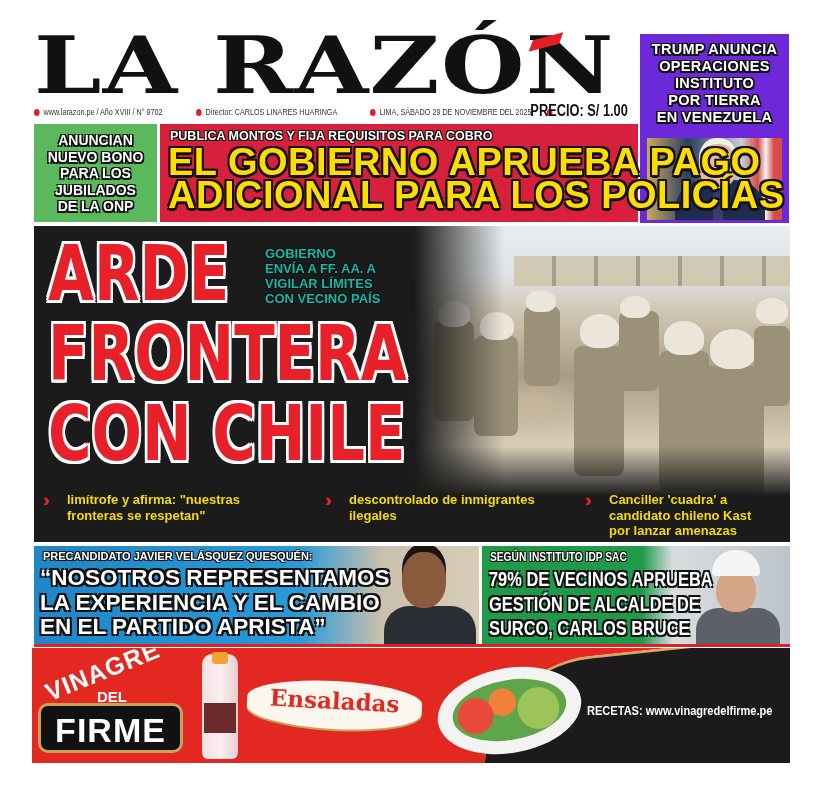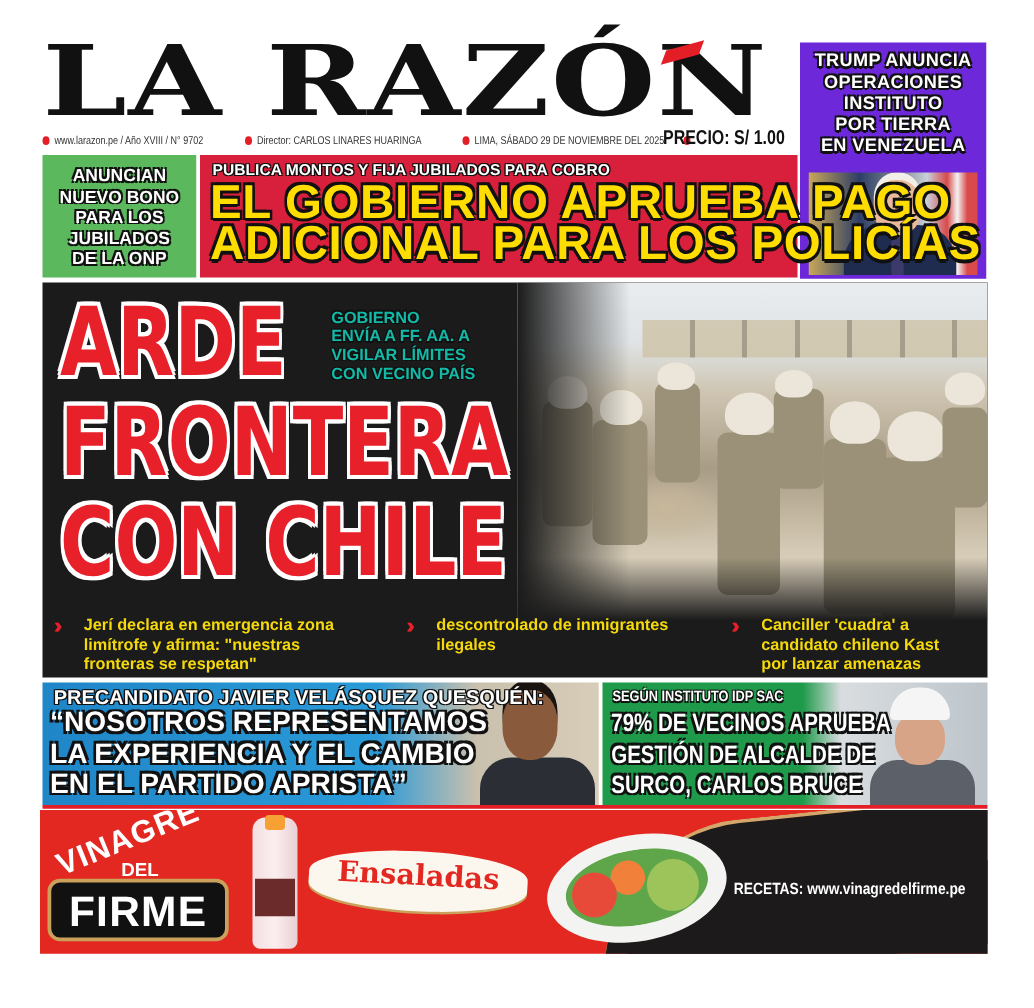--- a/index.html
+++ b/index.html
@@ -85,21 +85,21 @@
     position: absolute; left: 231px; top: 20px; font-weight: 900; font-size: 13px; line-height: 15px; color: #14b8a6; white-space: nowrap;
     text-shadow: -1px -1px 0 #111, 1px -1px 0 #111, -1px 1px 0 #111, 1px 1px 0 #111;
   }
 
   .bullet { position: absolute; top: 266px; display: flex; gap: 5px; }
   .bullet-icon { color: #e8202a; font-size: 18px; font-weight: 900; line-height: 16px; letter-spacing: -7px; width: 18px; }
   .bullet-text { font-weight: 700; font-size: 13px; line-height: 15.5px; color: #f5d90a; }
 
   
   .velasquez-box { left: 34px; top: 546px; width: 445px; height: 98px; background: linear-gradient(90deg, #1f86c8 0%, #2a9ad8 60%, #c9c0ad 78%, #d7cdb9 100%); overflow: hidden; }
-  .velasquez-kicker { position: absolute; left: 9px; top: 4px; font-weight: 700; font-size: 16px; color: #fff; white-space: nowrap; text-shadow: -1px -1px 0 #111, 1px -1px 0 #111, -1px 1px 0 #111, 1px 1px 0 #111; }
+  .velasquez-kicker { position: absolute; left: 9px; top: 4px; font-weight: 700; font-size: 11px; color: #fff; white-space: nowrap; text-shadow: -1px -1px 0 #111, 1px -1px 0 #111, -1px 1px 0 #111, 1px 1px 0 #111; }
   .velasquez-quote {
     position: absolute; left: 6px; top: 20px; font-weight: 900; font-size: 22.5px; line-height: 24.5px; color: #fff; white-space: nowrap;
     text-shadow: -2px -2px 0 #111, 2px -2px 0 #111, -2px 2px 0 #111, 2px 2px 0 #111;
   }
   .velasquez-photo { position: absolute; left: 340px; top: 0; width: 105px; height: 98px; }
   .vel-head { position: absolute; left: 28px; top: 6px; width: 44px; height: 56px; background: #8a5a3c; border-radius: 45%; box-shadow: 0 -8px 0 #1a1410; }
   .vel-body { position: absolute; left: 10px; top: 60px; width: 92px; height: 40px; background: #2b2e35; border-radius: 25px 25px 0 0; }
 
   .bruce-box { left: 482px; top: 546px; width: 308px; height: 98px; background: linear-gradient(90deg, #1f9a4a 0%, #1f9a4a 52%, #d9dde0 62%, #bcc4ca 100%); overflow: hidden; }
   .bruce-kicker { position: absolute; left: 8px; top: 4px; font-weight: 700; font-size: 12px; color: #fff; white-space: nowrap; text-shadow: -1px -1px 0 #111, 1px -1px 0 #111, -1px 1px 0 #111, 1px 1px 0 #111; transform: scaleX(0.85); transform-origin: left center; }
@@ -175,21 +175,21 @@
   <div class="onp-text">
     <div>ANUNCIAN</div>
     <div>NUEVO BONO</div>
     <div>PARA LOS</div>
     <div>JUBILADOS</div>
     <div>DE LA ONP</div>
   </div>
 </div>
 
 <div class="abs police-box">
-  <div class="police-kicker">PUBLICA MONTOS Y FIJA JUBILADOS PARA COBRO</div>
+  <div class="police-kicker">PUBLICA MONTOS Y FIJA REQUISITOS PARA COBRO</div>
   <div class="police-head">
     <div>EL GOBIERNO APRUEBA PAGO</div>
     <div>ADICIONAL PARA LOS POLICÍAS</div>
   </div>
 </div>
 
 <div class="abs main-block">
   <div class="main-photo" title="Soldados peruanos arrodillados en la frontera">
     <div class="vehicles"></div>
     <div class="soldier-body" style="left:20px;top:95px;width:40px;height:100px;"></div>
@@ -219,21 +219,20 @@
   <div class="deck">
     <div>GOBIERNO</div>
     <div>ENVÍA A FF. AA. A</div>
     <div>VIGILAR LÍMITES</div>
     <div>CON VECINO PAÍS</div>
   </div>
 
   <div class="bullet" style="left:10px;">
     <span class="bullet-icon">››</span>
     <div class="bullet-text">
-      <div>Jerí declara en emergencia zona</div>
       <div>limítrofe y afirma: "nuestras</div>
       <div>fronteras se respetan"</div>
     </div>
   </div>
   <div class="bullet" style="left:292px;">
     <span class="bullet-icon">››</span>
     <div class="bullet-text">
       <div>descontrolado de inmigrantes</div>
       <div>ilegales</div>
     </div>

